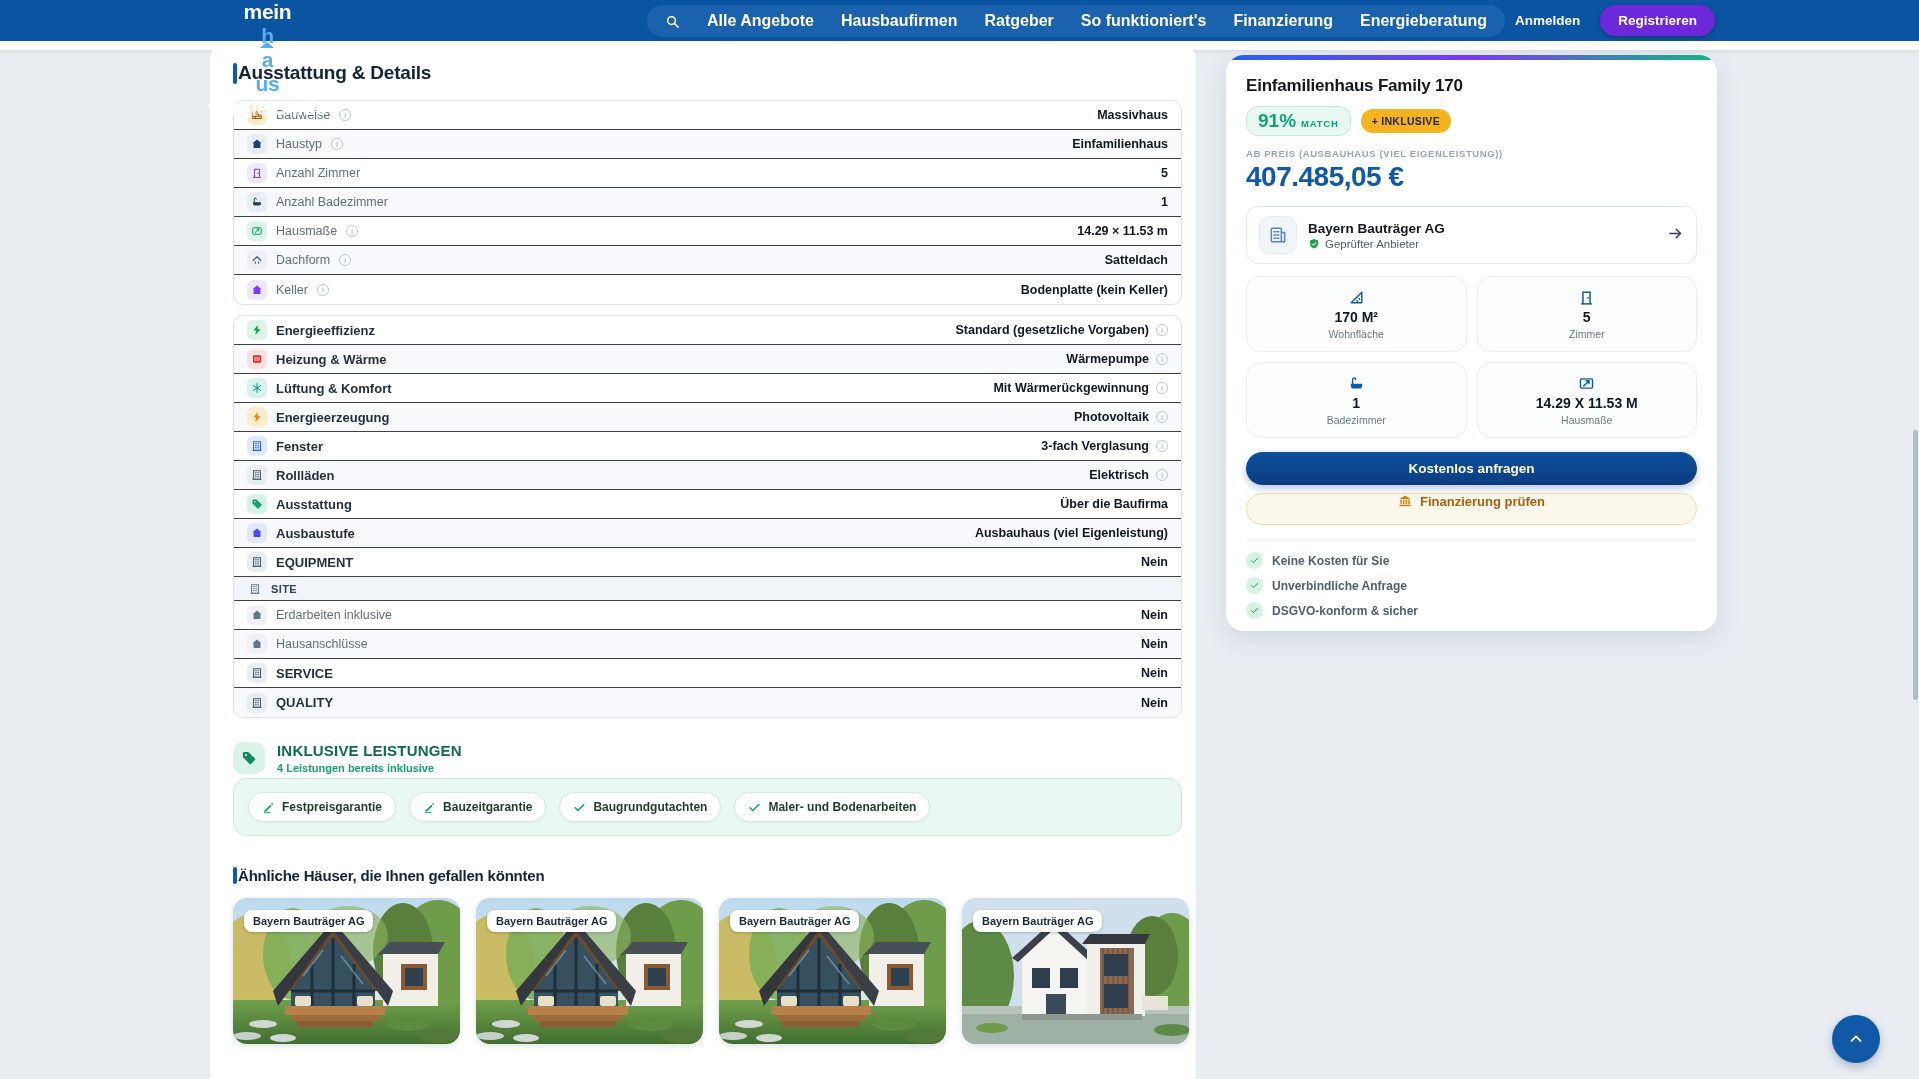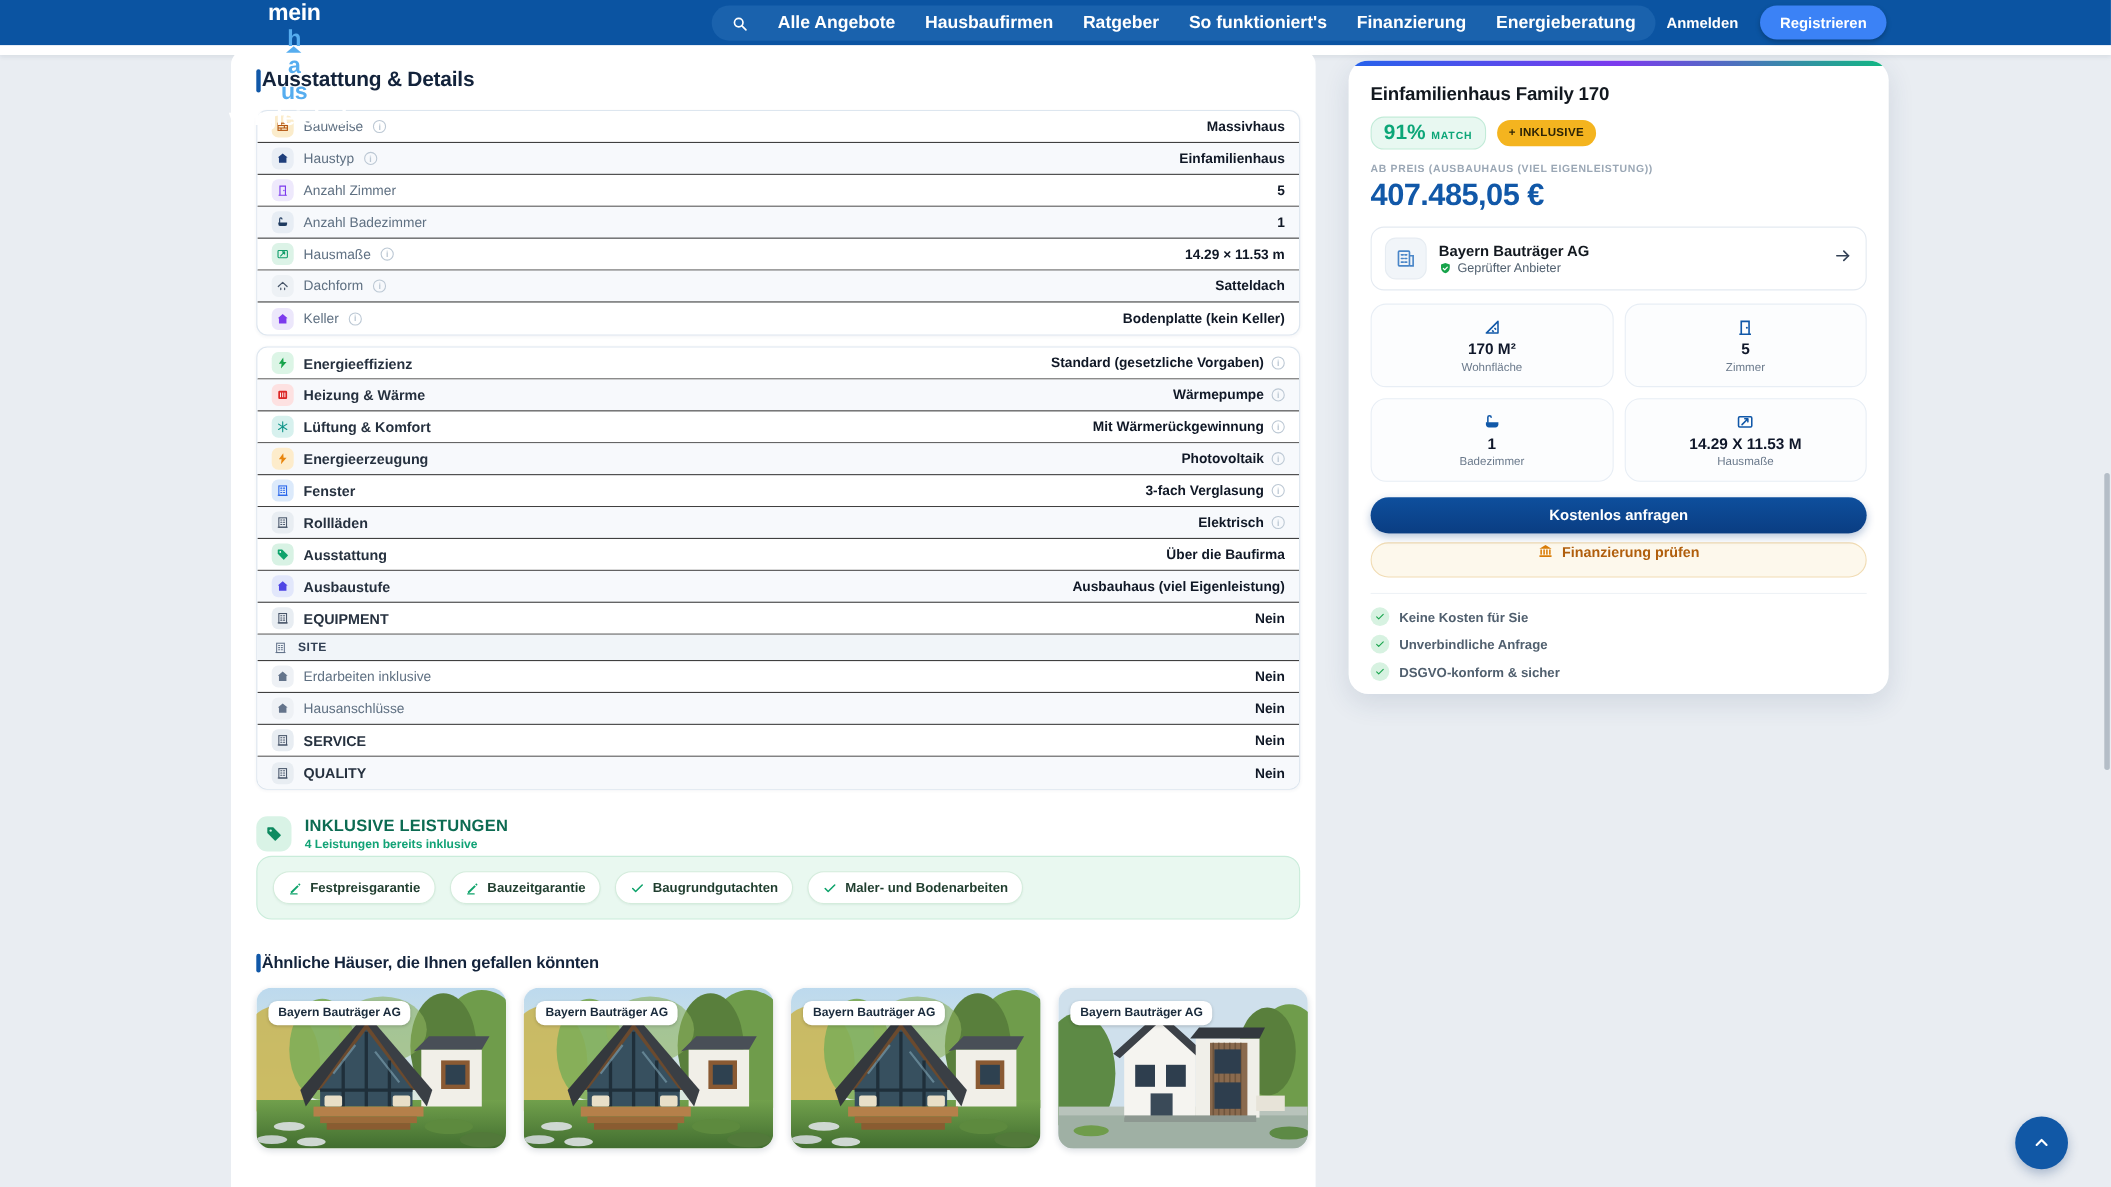--- a/index.html
+++ b/index.html
@@ -7,21 +7,21 @@
 
   
   #navbar { position:absolute; left:0; top:0; width:1919px; height:41px; background:#0b54a2; display:flex; align-items:center; z-index:50; }
   .logo { position:absolute; left:208px; top:0; height:41px; display:flex; align-items:center; font-size:21px; font-weight:800; color:#fff; letter-spacing:-0.3px;flex-direction:column; }
   .logo .lb { color:#56adef; position:relative; }
   .logo .roof { position:absolute; left:50%; top:-6px; transform:translateX(-50%); width:0; height:0; border-left:7px solid transparent; border-right:7px solid transparent; border-bottom:6px solid #56adef; }
   .navpill { position:absolute; left:647px; top:5px; height:32px; background:#1a62ad; border-radius:17px; display:flex; align-items:center; padding:0 18px; gap:27px; }
   .navpill .nitem { color:#fff; font-size:16px; font-weight:600; white-space:nowrap; cursor:pointer; }
   .nav-right { position:absolute; right:204px; top:0; height:41px; display:flex; align-items:center; gap:20px; }
   .login-link { color:#fff; font-size:13.5px; font-weight:700; cursor:pointer; }
-  .register-btn { background:#3b82f6; color:#fff; font-size:13.5px; font-weight:700; border:none; border-radius:16px; padding:8px 18px; cursor:pointer; box-shadow:0 2px 5px rgba(0,0,0,.25); }
+  .register-btn { background:#6d28d9; color:#fff; font-size:13.5px; font-weight:700; border:none; border-radius:16px; padding:8px 18px; cursor:pointer; box-shadow:0 2px 5px rgba(0,0,0,.25); }
   .searchicon { width:15px; height:15px; color:#fff; }
 
   #subbar { position:absolute; left:0; top:41px; width:1919px; height:9px; background:#ffffff; box-shadow:0 2px 4px rgba(25,50,80,.08); z-index:5; }
 
   
   #content-col { position:absolute; left:210px; top:45px; width:986px; height:1034px; background:#ffffff; border-radius:14px 14px 0 0; overflow:hidden; z-index:6; }
   .inner { margin-left:23px; width:949px; }
   .sec-title { display:flex; align-items:center; gap:1px; }
   .sec-bar { width:4px; height:21px; background:#1158a8; border-radius:2px; }
   .sec-title h2 { font-size:19px; font-weight:800; color:#13233b; letter-spacing:-0.2px; }

